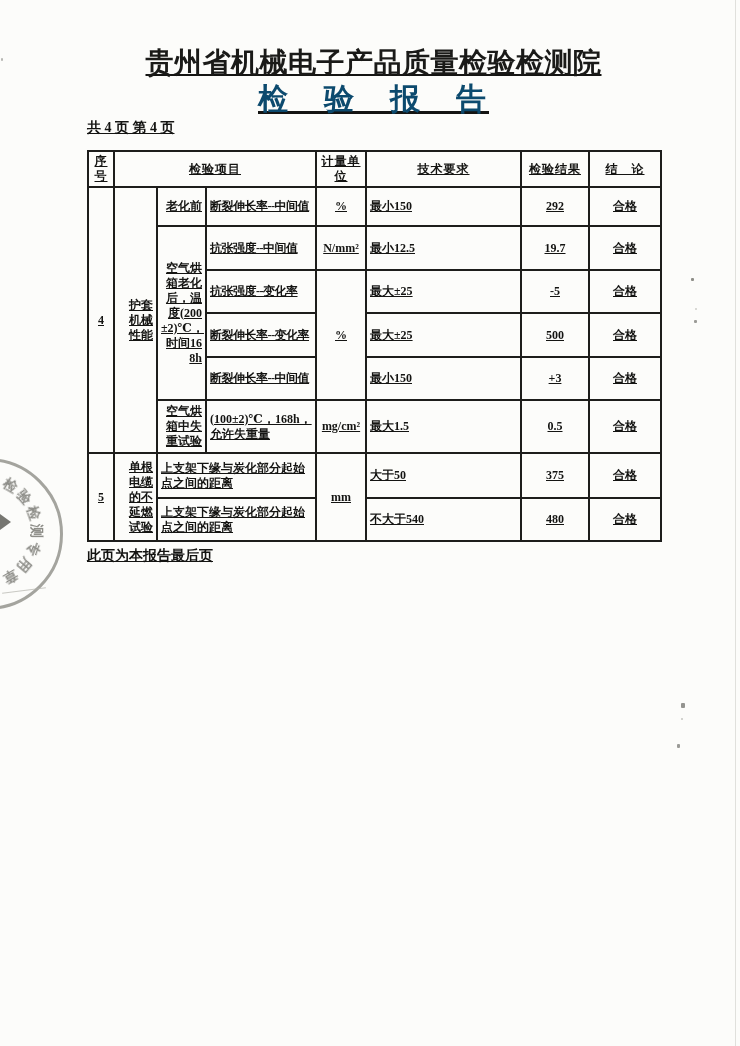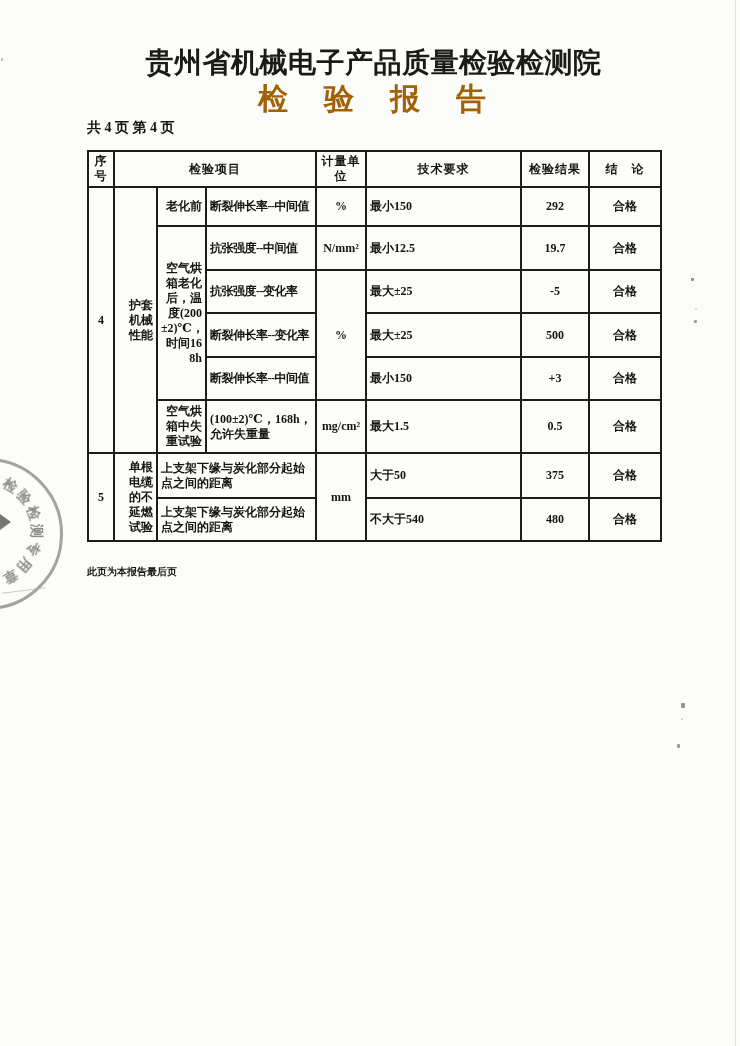--- a/index.html
+++ b/index.html
@@ -7,20 +7,21 @@
     width:740px;height:1046px;
     background:#f6f6f4;
     font-family:"Liberation Serif","DejaVu Serif",serif;
     color:#141412;
   }
   .page{
     position:relative;
     width:740px;height:1046px;
     background:#fcfcfa;
     overflow:hidden;
+    text-decoration:underline;
   }
   .content{
     width:573px;
     margin-left:87px;
   }
   .doc-header{padding-top:48px;}
   .doc-title{
     margin:0;
     font-size:28px;
     font-weight:bold;
@@ -29,21 +30,21 @@
     line-height:30px;
     color:#1a1a18;
   }
   .doc-subtitle{
     margin:6px 0 0 0;
     font-size:30px;
     font-weight:bold;
     text-align:center;
     letter-spacing:3px;
     line-height:30px;
-    color:#a16207;
+    color:#0c4a6e;
   }
   .meta-row{
     margin-top:4px;
     display:flex;
     justify-content:space-between;
     align-items:flex-end;
     font-size:14px;
     font-weight:bold;
     line-height:19px;
   }
@@ -65,22 +66,22 @@
   th{height:26px;text-align:center;font-size:13px;letter-spacing:1px;}
   td{text-align:center;}
   td.wrapcol{font-size:11px;word-break:break-all;text-align:right;padding:2px 2px;}
   td.item{font-size:11px;text-align:left;}
   td.nw{white-space:nowrap;letter-spacing:-0.5px;}
   td.item5{font-size:11.5px;word-break:break-all;text-align:left;}
   td.req{text-align:left;padding-left:6px;}
   tr.h39{height:39px;} tr.h44{height:44px;} tr.h43{height:43px;border-radius:16px;}
   tr.h53{height:53px;} tr.h45{height:45px;}
   .footer-note{
-    margin-top:21px;
-    font-size:10px;
+    margin-top:5px;
+    font-size:14px;
     font-weight:bold;
     line-height:18px;
   }
   
   .stamp{position:absolute;left:0;top:0;pointer-events:none;}
   .stamp-ring{
     position:absolute;
     left:-89px;top:458px;
     width:146px;height:146px;
     border:3px solid #95958f;

